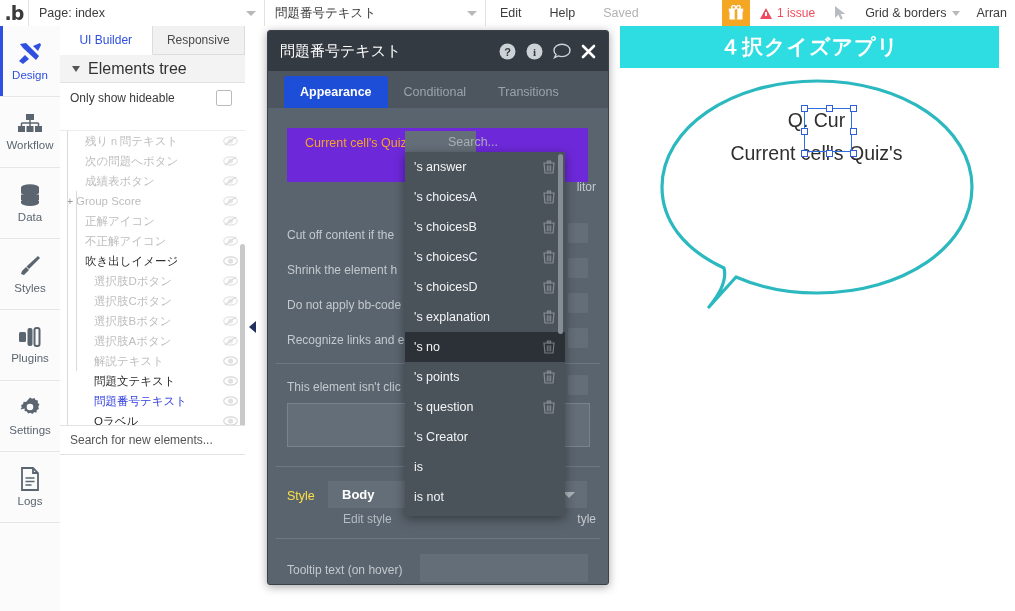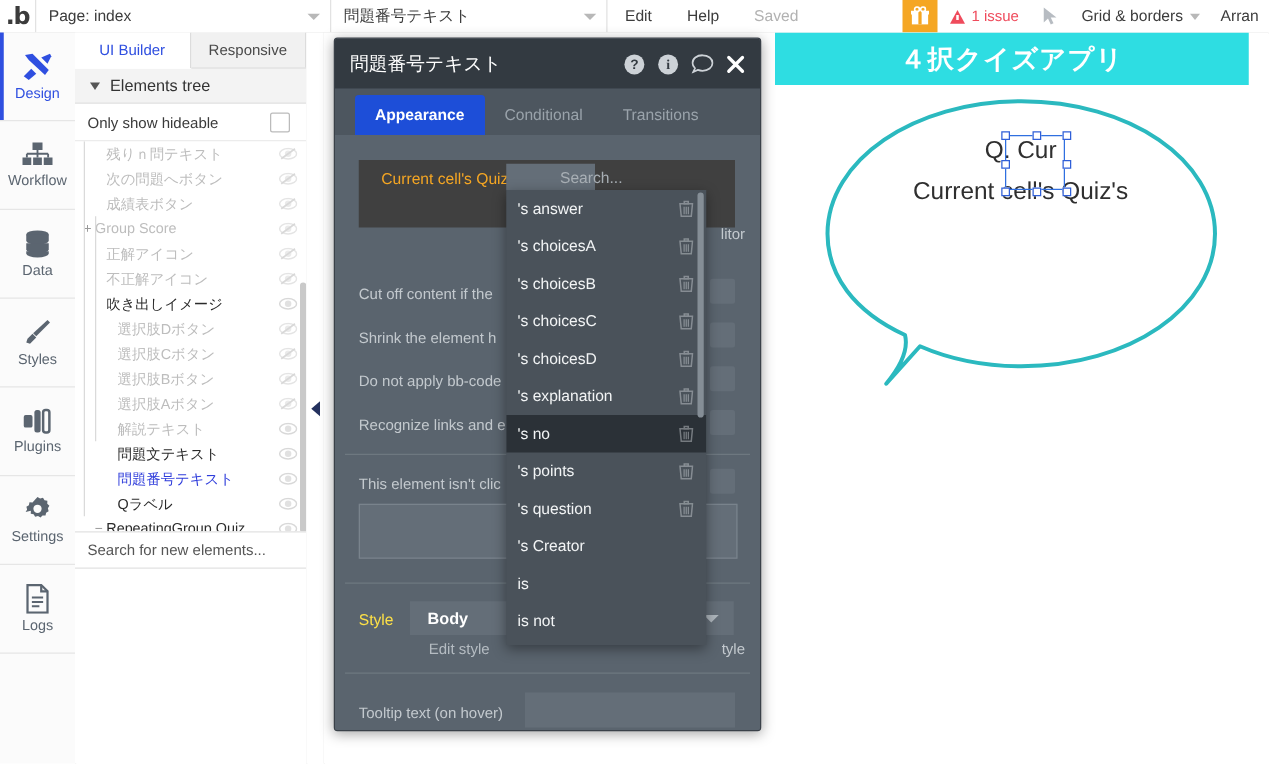--- a/index.html
+++ b/index.html
@@ -35,23 +35,23 @@
   .rail-item{position:relative;height:70px;display:flex;flex-direction:column;align-items:center;justify-content:center;gap:4px;border-bottom:1px solid #e6e6e6;color:#5b6570;font-size:11.5px;}
   .rail-item.active{color:#2f4fe0;}
   .rail-item.active:before{content:"";position:absolute;left:0;top:0;bottom:0;width:3px;background:#2f4fe0;}
   .rail-item svg{display:block;}
 
   
   .tree{position:absolute;left:60px;top:26px;width:185px;height:585px;background:#fff;border-right:1px solid #dcdcdc;overflow:hidden;}
   .tree-tabs{display:flex;height:28px;border-bottom:1px solid #dcdcdc;background:#f1f1f1;}
   .tree-tab{flex:1;display:flex;align-items:center;justify-content:center;font-size:12px;color:#4a4a4a;border-right:1px solid #dcdcdc;}
   .tree-tab.active{background:#fff;color:#2f4fe0;border-bottom:1px solid #fff;margin-bottom:-1px;}
-  .tree-sec{height:27px;display:flex;align-items:center;gap:8px;padding-left:12px;background:#f3f3f3;border-bottom:1px solid #e2e2e2;font-size:13px;color:#333;}
+  .tree-sec{height:27px;display:flex;align-items:center;gap:8px;padding-left:12px;background:#f3f3f3;border-bottom:1px solid #e2e2e2;font-size:16px;color:#333;}
   .tri-down{width:0;height:0;border-left:4.5px solid transparent;border-right:4.5px solid transparent;border-top:6px solid #555;}
-  .tree-hideable{height:29px;display:flex;align-items:center;justify-content:space-between;padding:0 13px 0 10px;border-bottom:1px solid #ececec;font-size:12px;color:#3a3a3a;}
+  .tree-hideable{height:29px;display:flex;align-items:center;justify-content:space-between;padding:0 13px 18px 10px;border-bottom:1px solid #ececec;font-size:12px;color:#3a3a3a;}
   .cb{width:14px;height:14px;border:1px solid #bbb;border-radius:2px;background:#fff;}
   .tree-list{position:relative;height:315px;overflow:hidden;}
   .tnode{height:20px;display:flex;align-items:center;font-size:11.5px;color:#2a2a2a;padding-right:6px;position:relative;white-space:nowrap;}
   .tnode.hl{color:#2f3ddb;}
   .tnode.dim{color:#bdbdbd;}
   .tnode .lbl{flex:1;overflow:hidden;text-overflow:ellipsis;}
   .tnode .tgl{width:12px;text-align:center;font-size:11px;color:#999;flex:0 0 12px;}
   .guide{position:absolute;top:0;bottom:0;width:1px;background:#dadada;}
   .eye{flex:0 0 16px;opacity:.55;}
   .eye svg{display:block;}
@@ -79,21 +79,21 @@
   
   .pe{position:absolute;left:267px;top:30px;width:340px;height:553px;background:#5a646e;border:1px solid #3a4149;border-radius:3px;box-shadow:0 2px 10px rgba(0,0,0,.35);overflow:hidden;}
   .pe-head{height:40px;background:#333a41;display:flex;align-items:center;padding:0 12px;}
   .pe-title{flex:1;color:#fff;font-size:15px;}
   .pe-icons{display:flex;align-items:center;gap:10px;}
   .pe-icons .ci{color:#cdd2d7;display:flex;align-items:center;}
   .pe-tabs{height:37px;background:#4d565f;display:flex;align-items:flex-end;padding-left:16px;}
   .pe-tab{height:32px;padding:0 16px;display:flex;align-items:center;font-size:12.5px;color:#9aa3ab;border-radius:3px 3px 0 0;}
   .pe-tab.active{background:#1d4ed8;color:#fff;font-weight:bold;}
   .pe-body{position:relative;height:476px;background:#5a646e;}
-  .pe-expr{position:absolute;left:19px;top:100px;width:301px;height:54px;background:#404040;text-align:center;}
+  .pe-expr{position:absolute;left:19px;top:100px;width:301px;height:54px;background:#6d28d9;text-align:center;}
   .pe-expr .etext{position:absolute;left:18px;top:8px;font-size:12.5px;color:#f5a623;white-space:nowrap;}
   .pe-rowlabel{position:absolute;left:19px;font-size:12px;color:#c3c9ce;white-space:nowrap;}
   .pe-chk{position:absolute;width:20px;height:20px;background:#646e78;border-radius:2px;}
   .pe-div{position:absolute;left:8px;right:8px;height:1px;background:#6e7880;}
   .pe-startbtn{position:absolute;left:19px;top:163px;width:301px;height:42px;background:#646e78;border:1px solid #79838c;display:flex;align-items:center;justify-content:center;color:#fff;font-size:13px;}
   .pe-style-lbl{position:absolute;left:19px;top:170px;font-size:12.5px;color:#fde047;}
   .pe-style-sel{position:absolute;left:60px;top:162px;width:245px;height:27px;background:#646e78;display:flex;align-items:center;padding-left:14px;color:#fff;font-size:13px;font-weight:bold;}
   .pe-style-caret{position:absolute;right:12px;top:11px;width:0;height:0;border-left:6px solid transparent;border-right:6px solid transparent;border-top:6px solid #aeb6bd;}
   .pe-editstyle{position:absolute;top:193px;font-size:12px;color:#b5bcc2;}
   .pe-tooltip-lbl{position:absolute;left:19px;top:241px;font-size:12px;color:#c3c9ce;}

